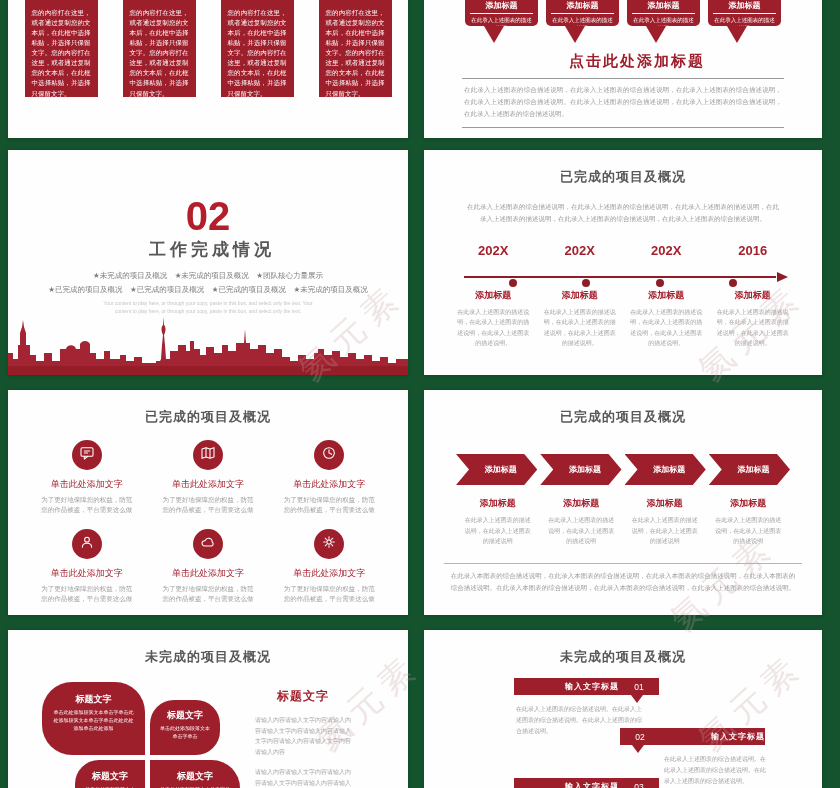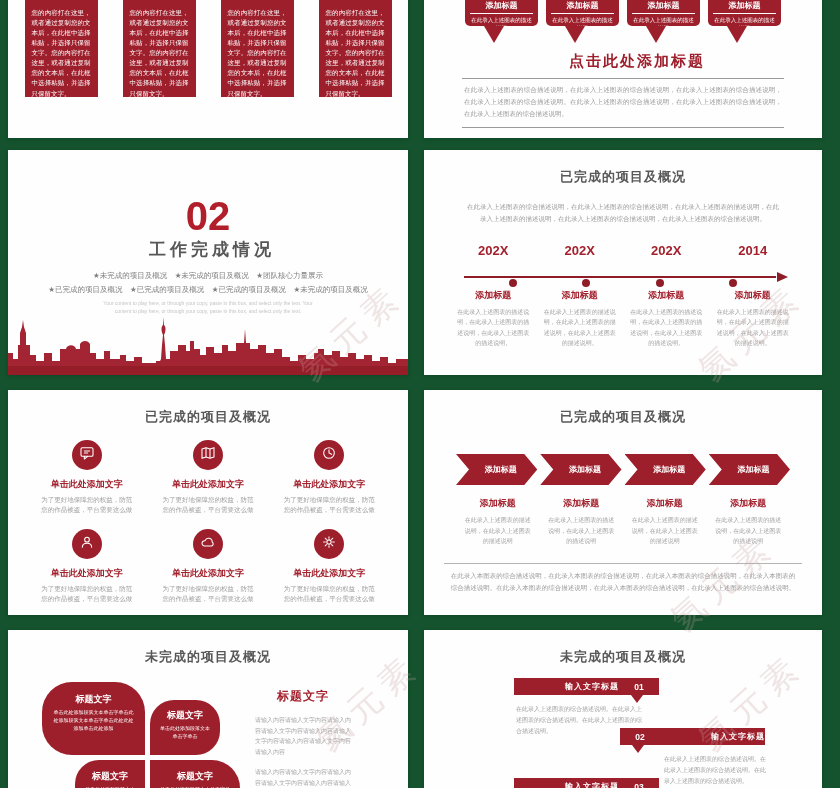--- a/index.html
+++ b/index.html
@@ -63,21 +63,21 @@
   .tl-label { font-size:9px; font-weight:bold; color:#a3212d; }
   .tl-desc { font-size:6px; color:#9f9f9f; line-height:1.75; margin-top:5px; padding:0 7px; text-align:center; }
 
   
   .feat-row { display:flex; margin:0 18px; }
   .feat-col { flex:1; text-align:center; }
   .feat-row1 { margin-top:14px; } .feat-row2 { margin-top:13px; }
   .feat-circle { width:30px; height:30px; border-radius:50%; background:#9e1f2c;
                  margin:0 auto; display:flex; align-items:center; justify-content:center; }
   .feat-circle svg { width:16px; height:16px; }
-  .feat-label { font-size:9px; font-weight:bold; color:#a3212d; margin-top:8px; }
+  .feat-label { font-size:9px; font-weight:normal; color:#a3212d; margin-top:8px; }
   .feat-desc { font-size:6.5px; color:#9f9f9f; line-height:1.6; margin:4px auto 0; width:96px; }
 
   
   .chev-row { display:flex; gap:3px; margin:28px 32px 0; height:31px; }
   .chev { flex:1; background:#9e1f2c; color:#fff; font-size:8px; font-weight:bold;
           display:flex; align-items:center; justify-content:center; padding-left:8px;
           clip-path:polygon(0 0, calc(100% - 13px) 0, 100% 50%, calc(100% - 13px) 100%, 0 100%, 13px 50%); }
   .chev-items { margin:12px 32px 0; }
   .chev-label { font-size:9px; font-weight:bold; color:#a3212d; }
   .chev-desc { font-size:6px; color:#9f9f9f; line-height:1.75; margin-top:5px; padding:0 8px; text-align:center; }
@@ -94,21 +94,21 @@
   .petal-label { font-size:9px; font-weight:bold; }
   .petal-desc { font-size:5px; line-height:1.55; margin-top:3px; }
   .side-block { position:absolute; left:247px; top:58px; width:96px; }
   .side-title { text-align:center; font-size:12px; font-weight:bold; color:#a3212d; letter-spacing:1px; }
   .side-para { font-size:6px; color:#a8a8a8; line-height:1.75; margin-top:10px; text-align:justify; }
 
   
   .nb-bar { position:absolute; width:145px; height:17px; background:#9e1f2c; color:#fff;
             display:flex; align-items:center; }
   .nb-label { flex:1; text-align:right; font-size:8px; font-weight:bold; letter-spacing:1px; }
-  .nb-num { width:40px; text-align:center; font-size:8.5px; font-weight:bold; }
+  .nb-num { width:40px; text-align:center; font-size:8.5px; font-weight:normal; }
   .nb-tail { position:absolute; top:17px; width:0; height:0; border-left:6px solid transparent;
              border-right:6px solid transparent; border-top:8px solid #9e1f2c; }
   .nb-desc { position:absolute; font-size:6px; color:#9f9f9f; line-height:1.8; }
   #nb-bar1 { left:90px; top:48px; } #nb-bar1 .nb-tail { left:117px; }
   #nb-desc1 { left:92px; top:74px; width:130px; }
   #nb-bar2 { left:196px; top:98px; } #nb-bar2 .nb-tail { left:12px; }
   #nb-desc2 { left:240px; top:124px; width:106px; }
   #nb-bar3 { left:90px; top:148px; }
 
   .wm { position:absolute; font-size:34px; color:rgba(196,158,158,.26); letter-spacing:8px;
@@ -195,21 +195,21 @@
 
   <div class="tl-col">
     <span class="tl-year">202X</span>
   </div>
 
   <div class="tl-col">
     <span class="tl-year">202X</span>
   </div>
 
   <div class="tl-col">
-    <span class="tl-year">2014</span>
+    <span class="tl-year">2016</span>
   </div>
 </div>
     <div class="tl-axis">
       <div class="tl-linebar"></div>
       <div class="tl-arrow"></div>
       <div class="tl-grid tl-dots">
         <div class="tl-col"><span class="tl-dot"></span></div>
         <div class="tl-col"><span class="tl-dot"></span></div>
         <div class="tl-col"><span class="tl-dot"></span></div>
         <div class="tl-col"><span class="tl-dot"></span></div>

